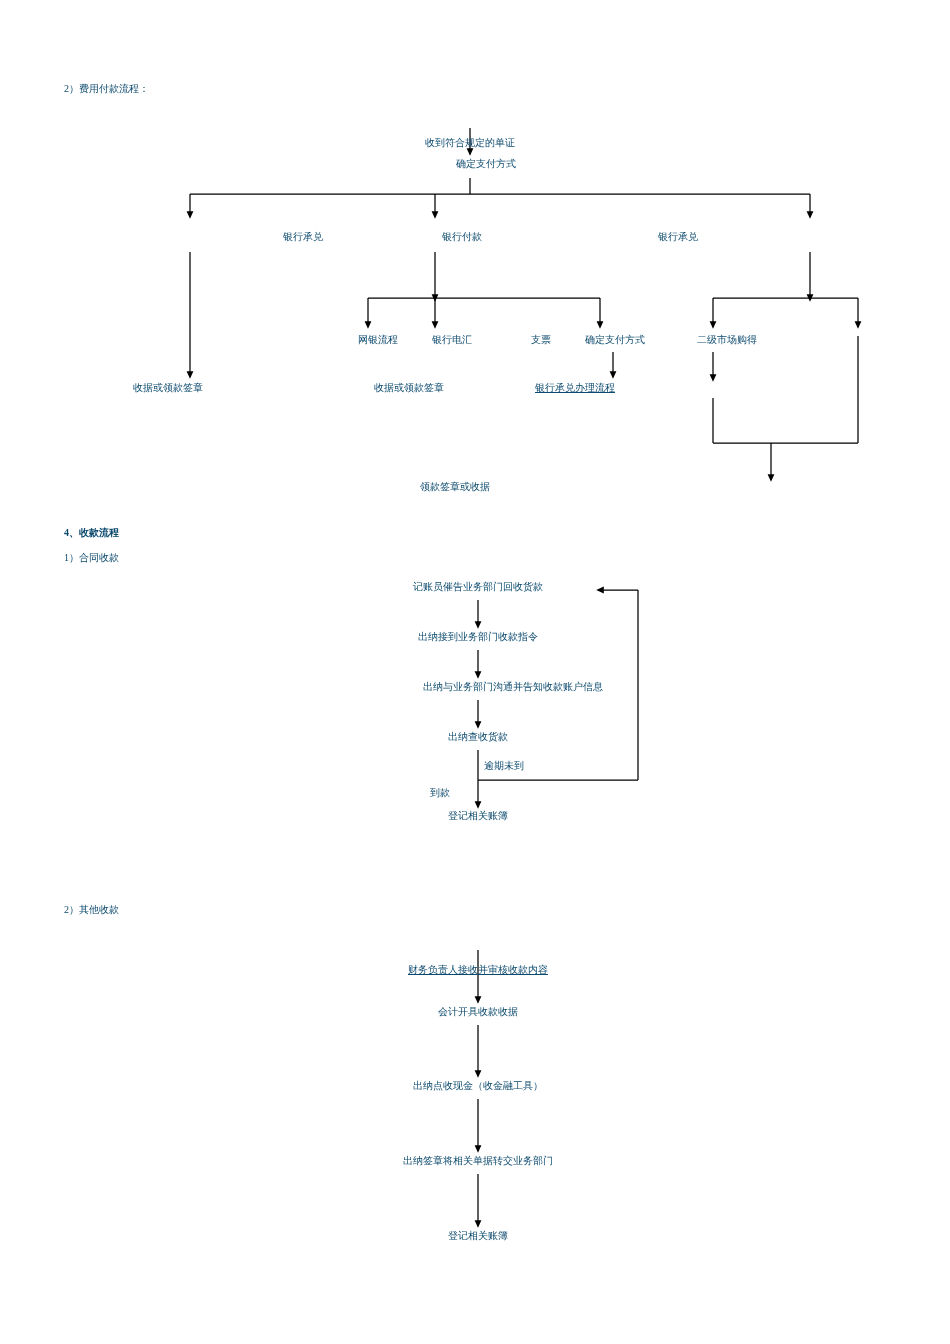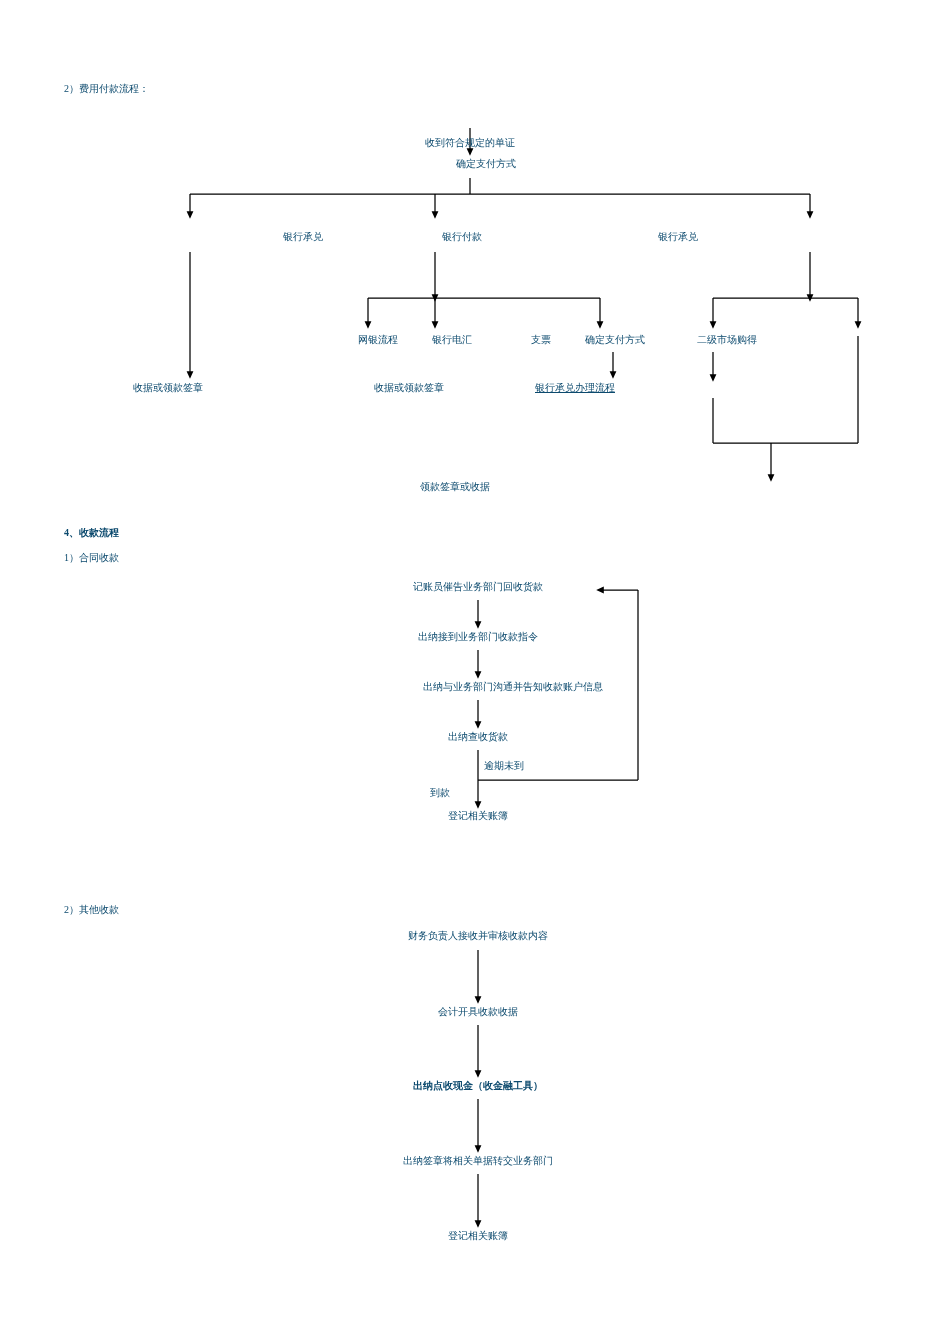--- a/index.html
+++ b/index.html
@@ -124,19 +124,19 @@
   <div class="t center" style="left:455px; top:482px;">领款签章或收据</div>
 
   <div class="t center" style="left:478px; top:582px;">记账员催告业务部门回收货款</div>
   <div class="t center" style="left:478px; top:632px;">出纳接到业务部门收款指令</div>
   <div class="t center" style="left:478px; top:682px;margin-left:35px;">出纳与业务部门沟通并告知收款账户信息</div>
   <div class="t center" style="left:478px; top:732px;">出纳查收货款</div>
   <div class="t center" style="left:478px; top:811px;">登记相关账簿</div>
   <div class="t center" style="left:504px; top:761px;">逾期未到</div>
   <div class="t center" style="left:440px; top:788px;">到款</div>
 
-  <div class="t center" style="left:478px; top:931px;">财务负责人接收并审核收款内容</div>
+  <div class="t center" style="left:478px; top:965px;text-decoration:underline;">财务负责人接收并审核收款内容</div>
   <div class="t center" style="left:478px; top:1007px;">会计开具收款收据</div>
-  <div class="t center" style="left:478px; top:1081px;font-weight:bold;">出纳点收现金（收金融工具）</div>
+  <div class="t center" style="left:478px; top:1081px;">出纳点收现金（收金融工具）</div>
   <div class="t center" style="left:478px; top:1156px;">出纳签章将相关单据转交业务部门</div>
   <div class="t center" style="left:478px; top:1231px;">登记相关账簿</div>
 
 </div>
 
 </body></html>

